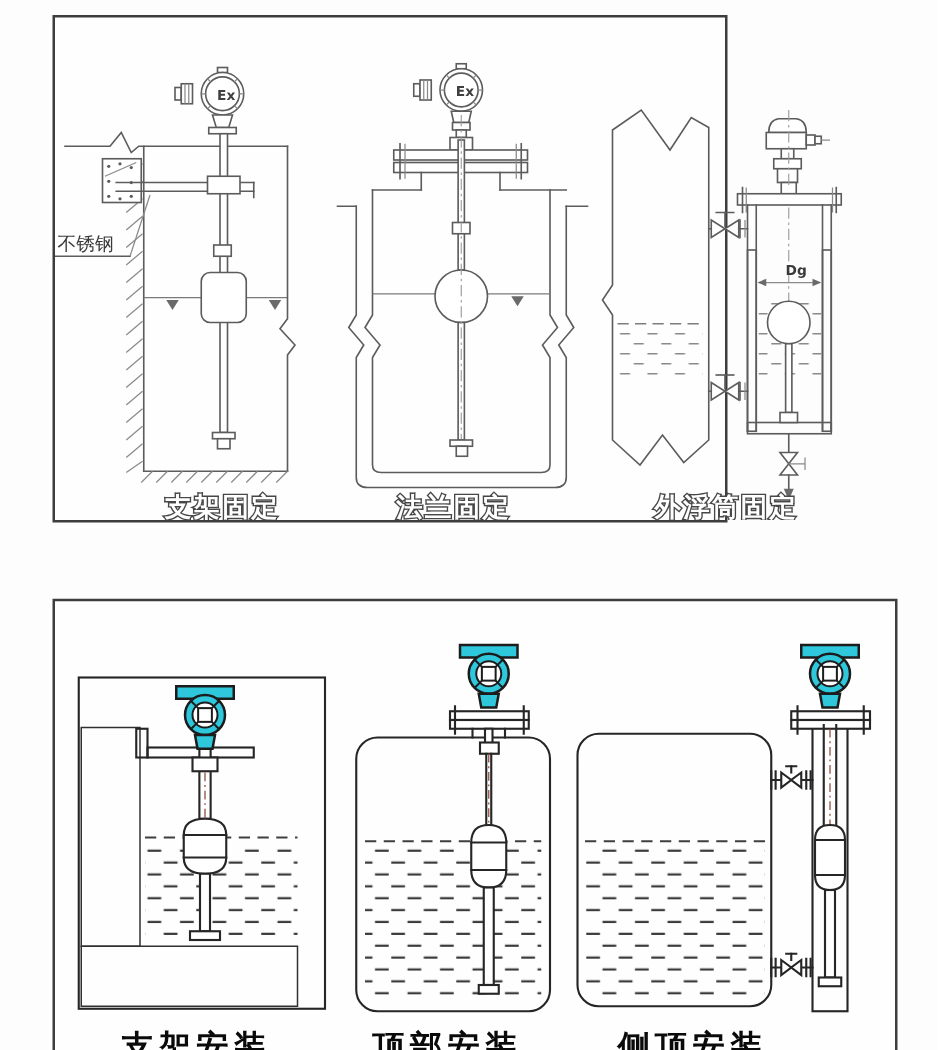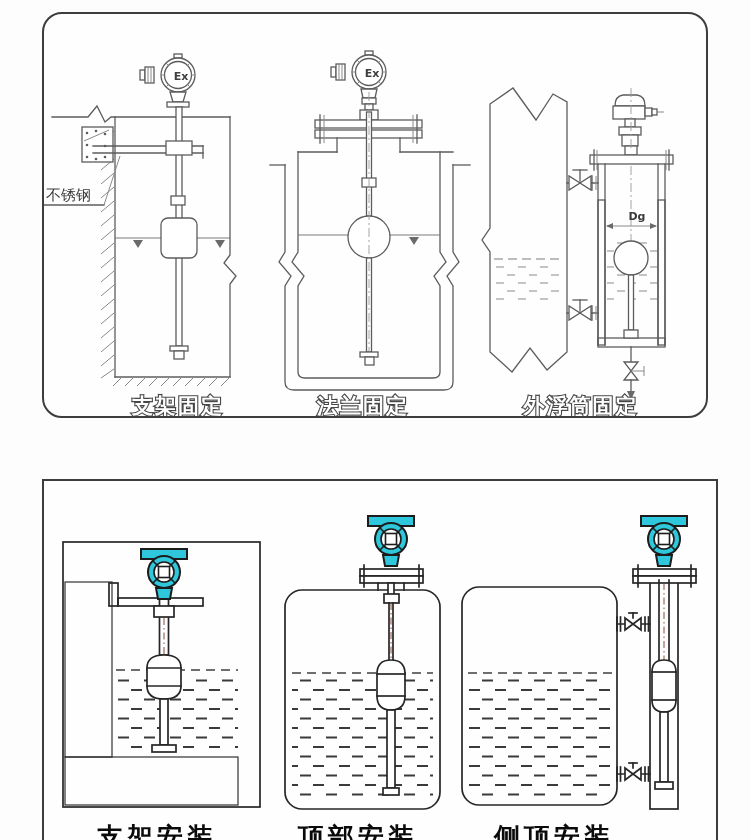--- a/index.html
+++ b/index.html
@@ -1,19 +1,19 @@
 <!DOCTYPE html>
 <html style="--accent: #2EC7DB; --line-light: #5c5c5c; --line-dark: #262626; --caption-outline: #474747; --caption-solid: #0a0a0a; --background: #ffffff;"><head>
 <meta charset="utf-8">
 <style>
   html,body{margin:0;padding:0;background:#ffffff;}
   #stage{position:relative;width:750px;height:840px;background:#fdfdfd;overflow:hidden;
          font-family:"DejaVu Sans","Liberation Sans",sans-serif;}
   .panel{position:absolute;border:2px solid #3d3d3d;background:#fefefe;box-sizing:border-box;}
-  #panel-top{left:42px;top:12px;width:666px;height:406px;border-radius:20px;}
+  #panel-top{left:42px;top:12px;width:540px;height:406px;}
   #panel-bottom{left:42px;top:479px;width:676px;height:377px;}
   svg{display:block;}
   
   .ln{stroke:#5c5c5c;stroke-width:1.3;fill:none;stroke-linecap:square;}
   .lnf{stroke:#5c5c5c;stroke-width:1.3;fill:#ffffff;}
   .thin{stroke:#8a8a8a;stroke-width:1;fill:none;}
   .dash-center{stroke:#9a9a9a;stroke-width:0.9;fill:none;stroke-dasharray:9 3 2 3;}
   .lvl{stroke:#7a7a7a;stroke-width:1;fill:none;}
   .tri{fill:#6a6a6a;stroke:none;}
   .dot{fill:#5c5c5c;}

